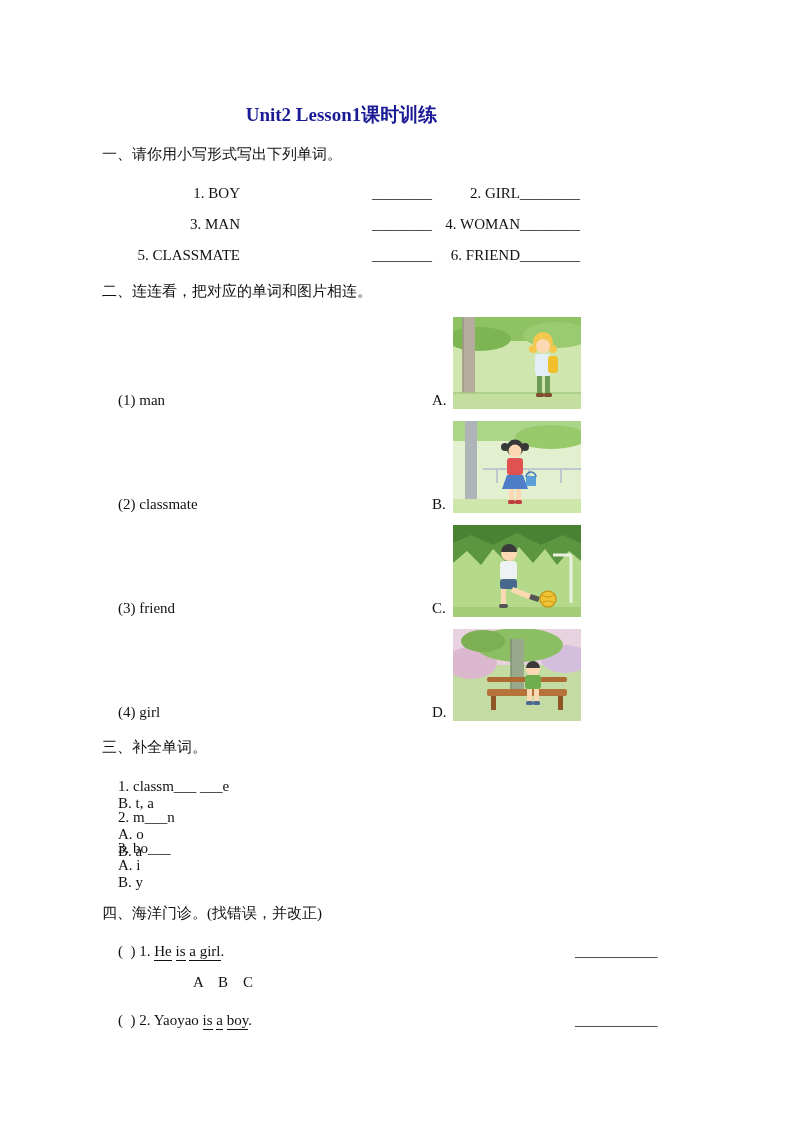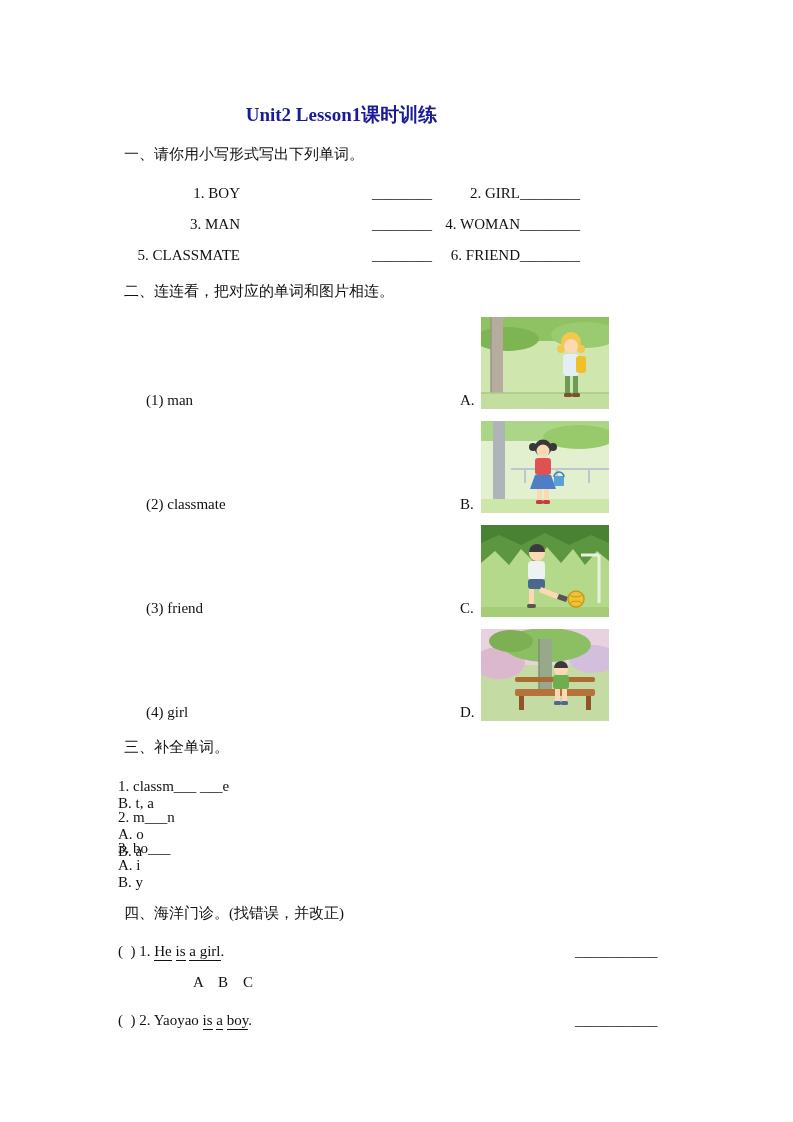--- a/index.html
+++ b/index.html
@@ -6,32 +6,32 @@
   html,body{margin:0;padding:0;background:#ffffff;}
   .page{
     position:relative;width:793px;height:1122px;background:#fff;
     font-family:"Liberation Serif","DejaVu Serif",serif;
     font-size:15px;color:#111;overflow:hidden;
   }
   .title{
     position:absolute;top:102px;left:0;width:683px;text-align:center;
     font-size:19px;font-weight:bold;
   }
-  .s-head{position:absolute;left:124px;font-size:15px;}
+  .s-head{position:absolute;left:102px;font-size:15px;}
   .blank{white-space:pre;}
 
   
   .s1-rows{position:absolute;top:185px;left:118px;width:600px;}
   .s1-row{display:flex;height:31px;align-items:flex-start;text-align:right;}
   .s1-label-l{width:122px;}
   .s1-blank-l{width:192px;}
   .s1-label-r{width:88px;}
 
   
-  .s2-rows{position:absolute;top:317px;left:118px;margin-left:28px;}
+  .s2-rows{position:absolute;top:317px;left:118px;}
   .s2-row{display:flex;align-items:flex-end;height:92px;margin-bottom:12px;}
   .s2-word{width:314px;}
   .s2-letter{width:21px;}
   .s2-pic{width:128px;height:92px;display:block;}
   .s2-pic svg{display:block;}
 
   
   .s3-rows{position:absolute;top:778px;left:118px;}
   .s3-row{display:flex;height:31px;flex-direction:column;}
   .s3-stem{width:257px;}

